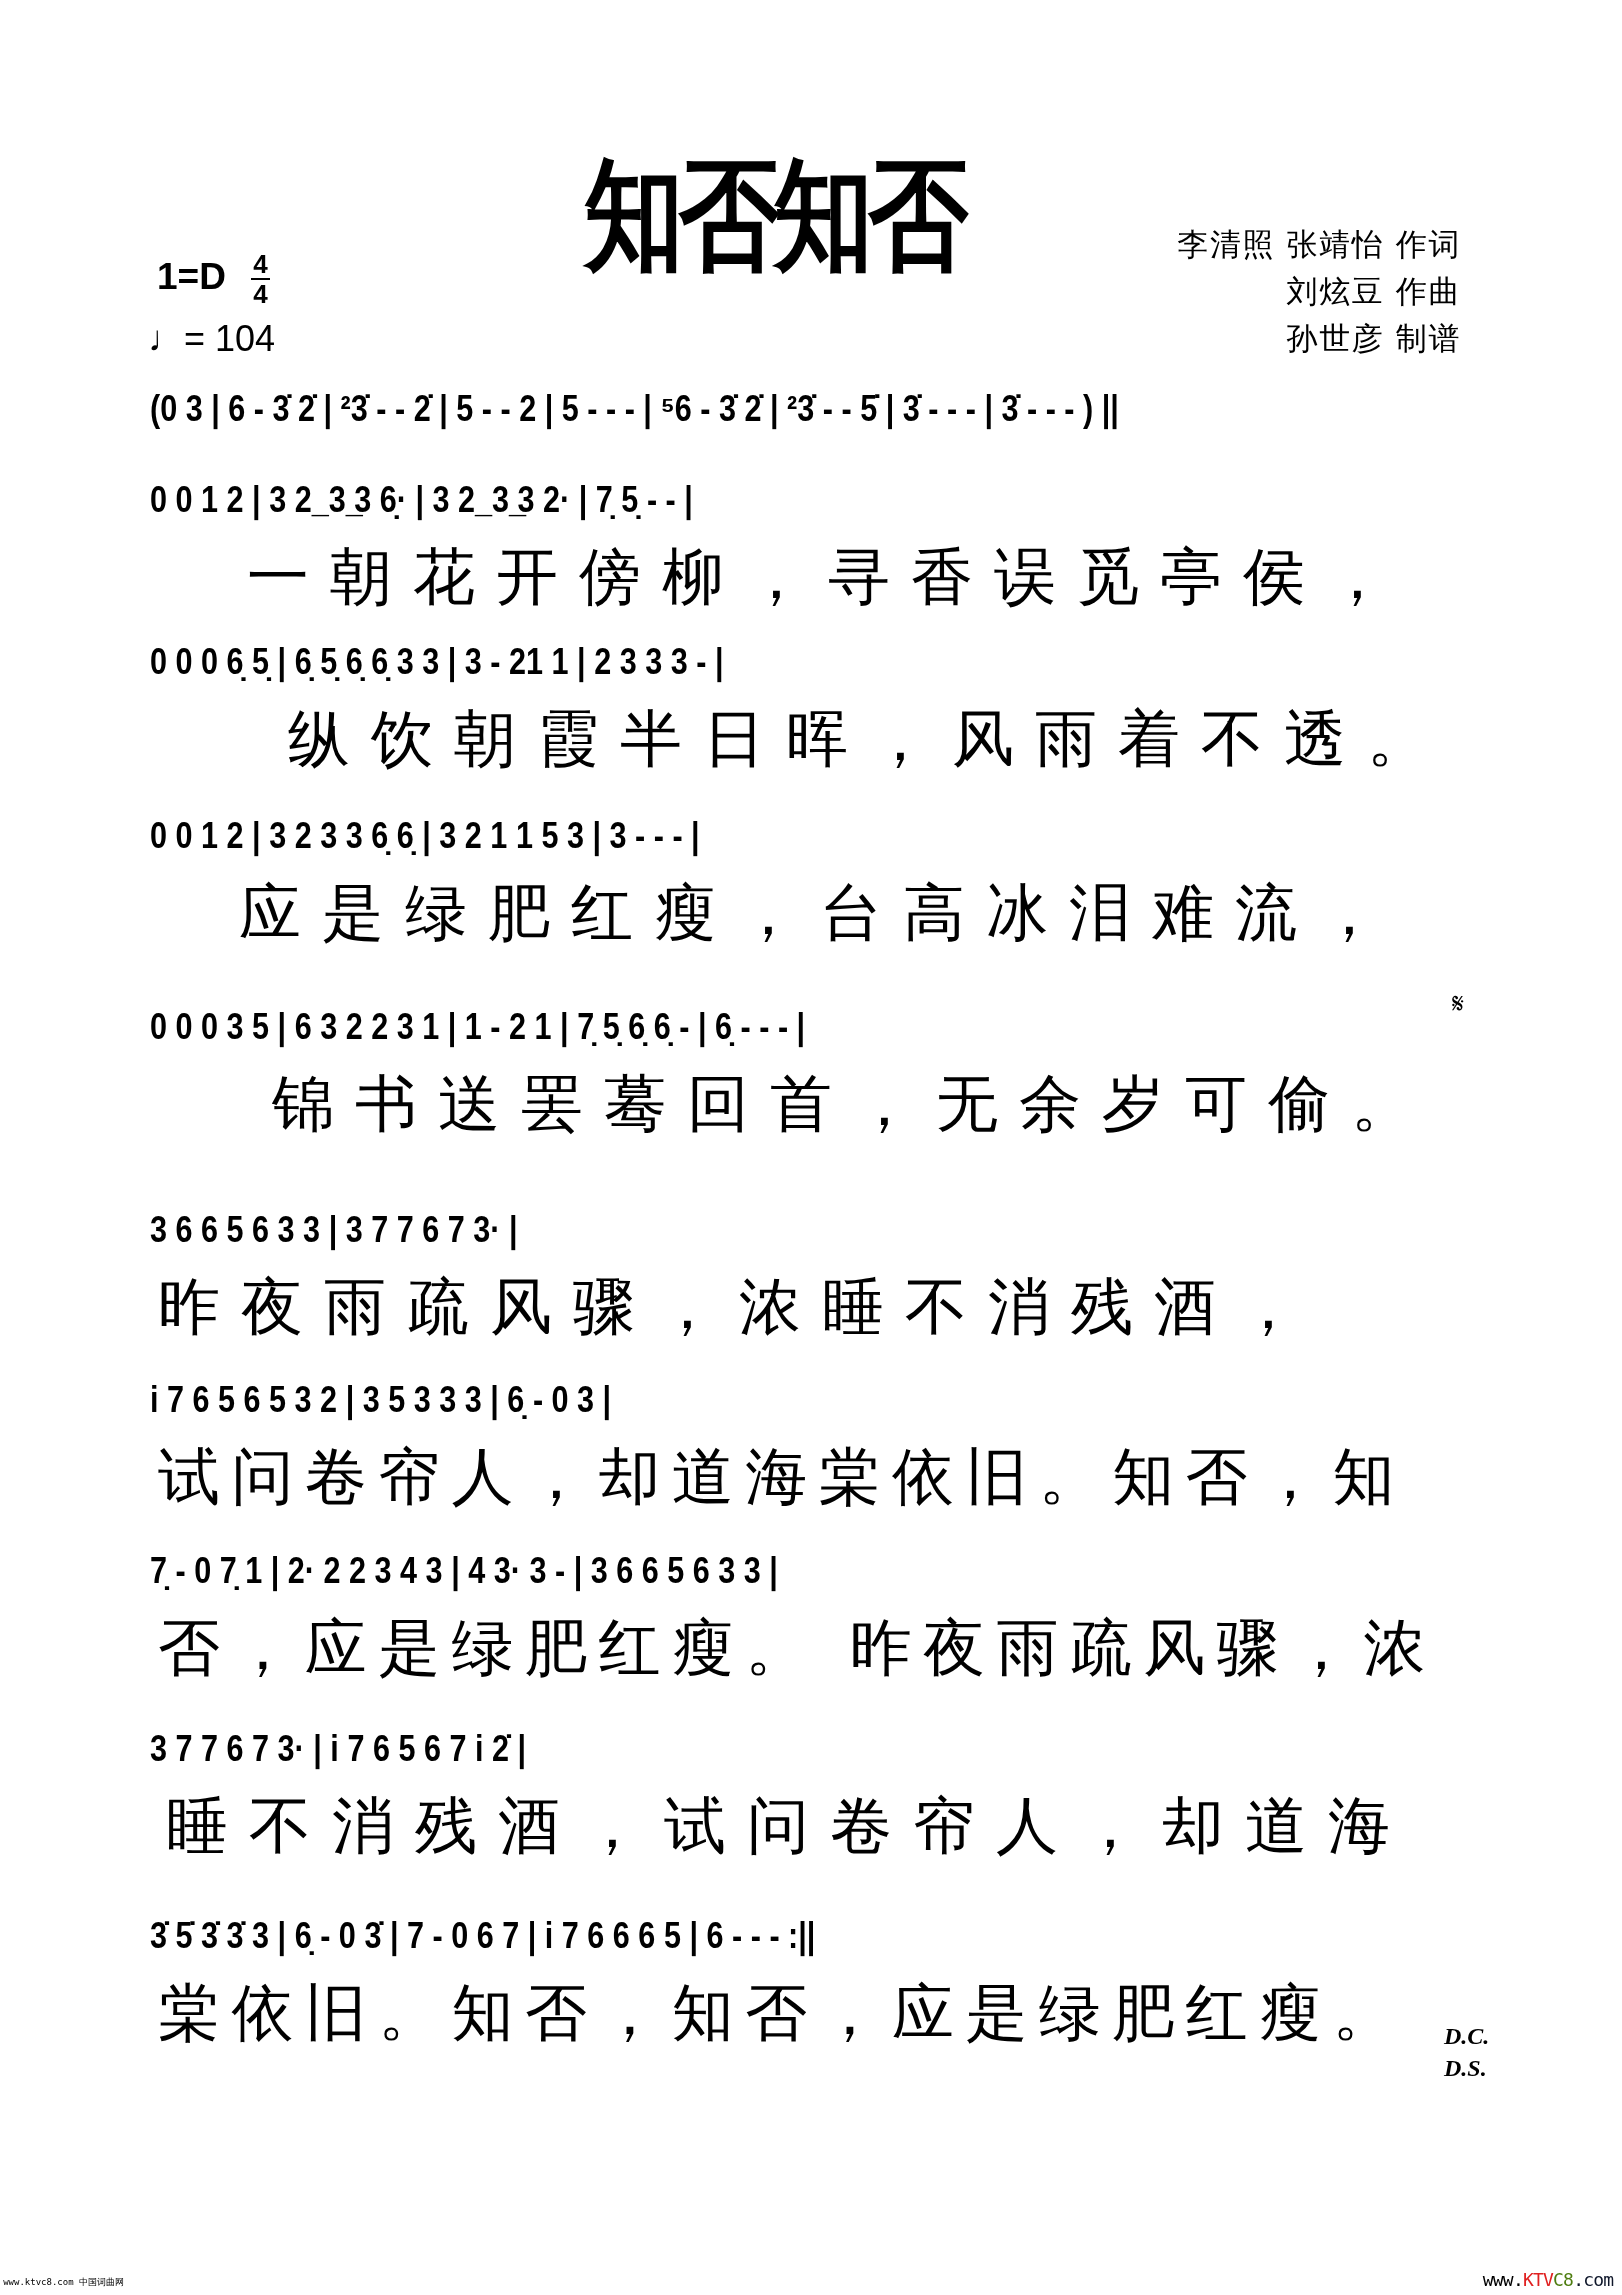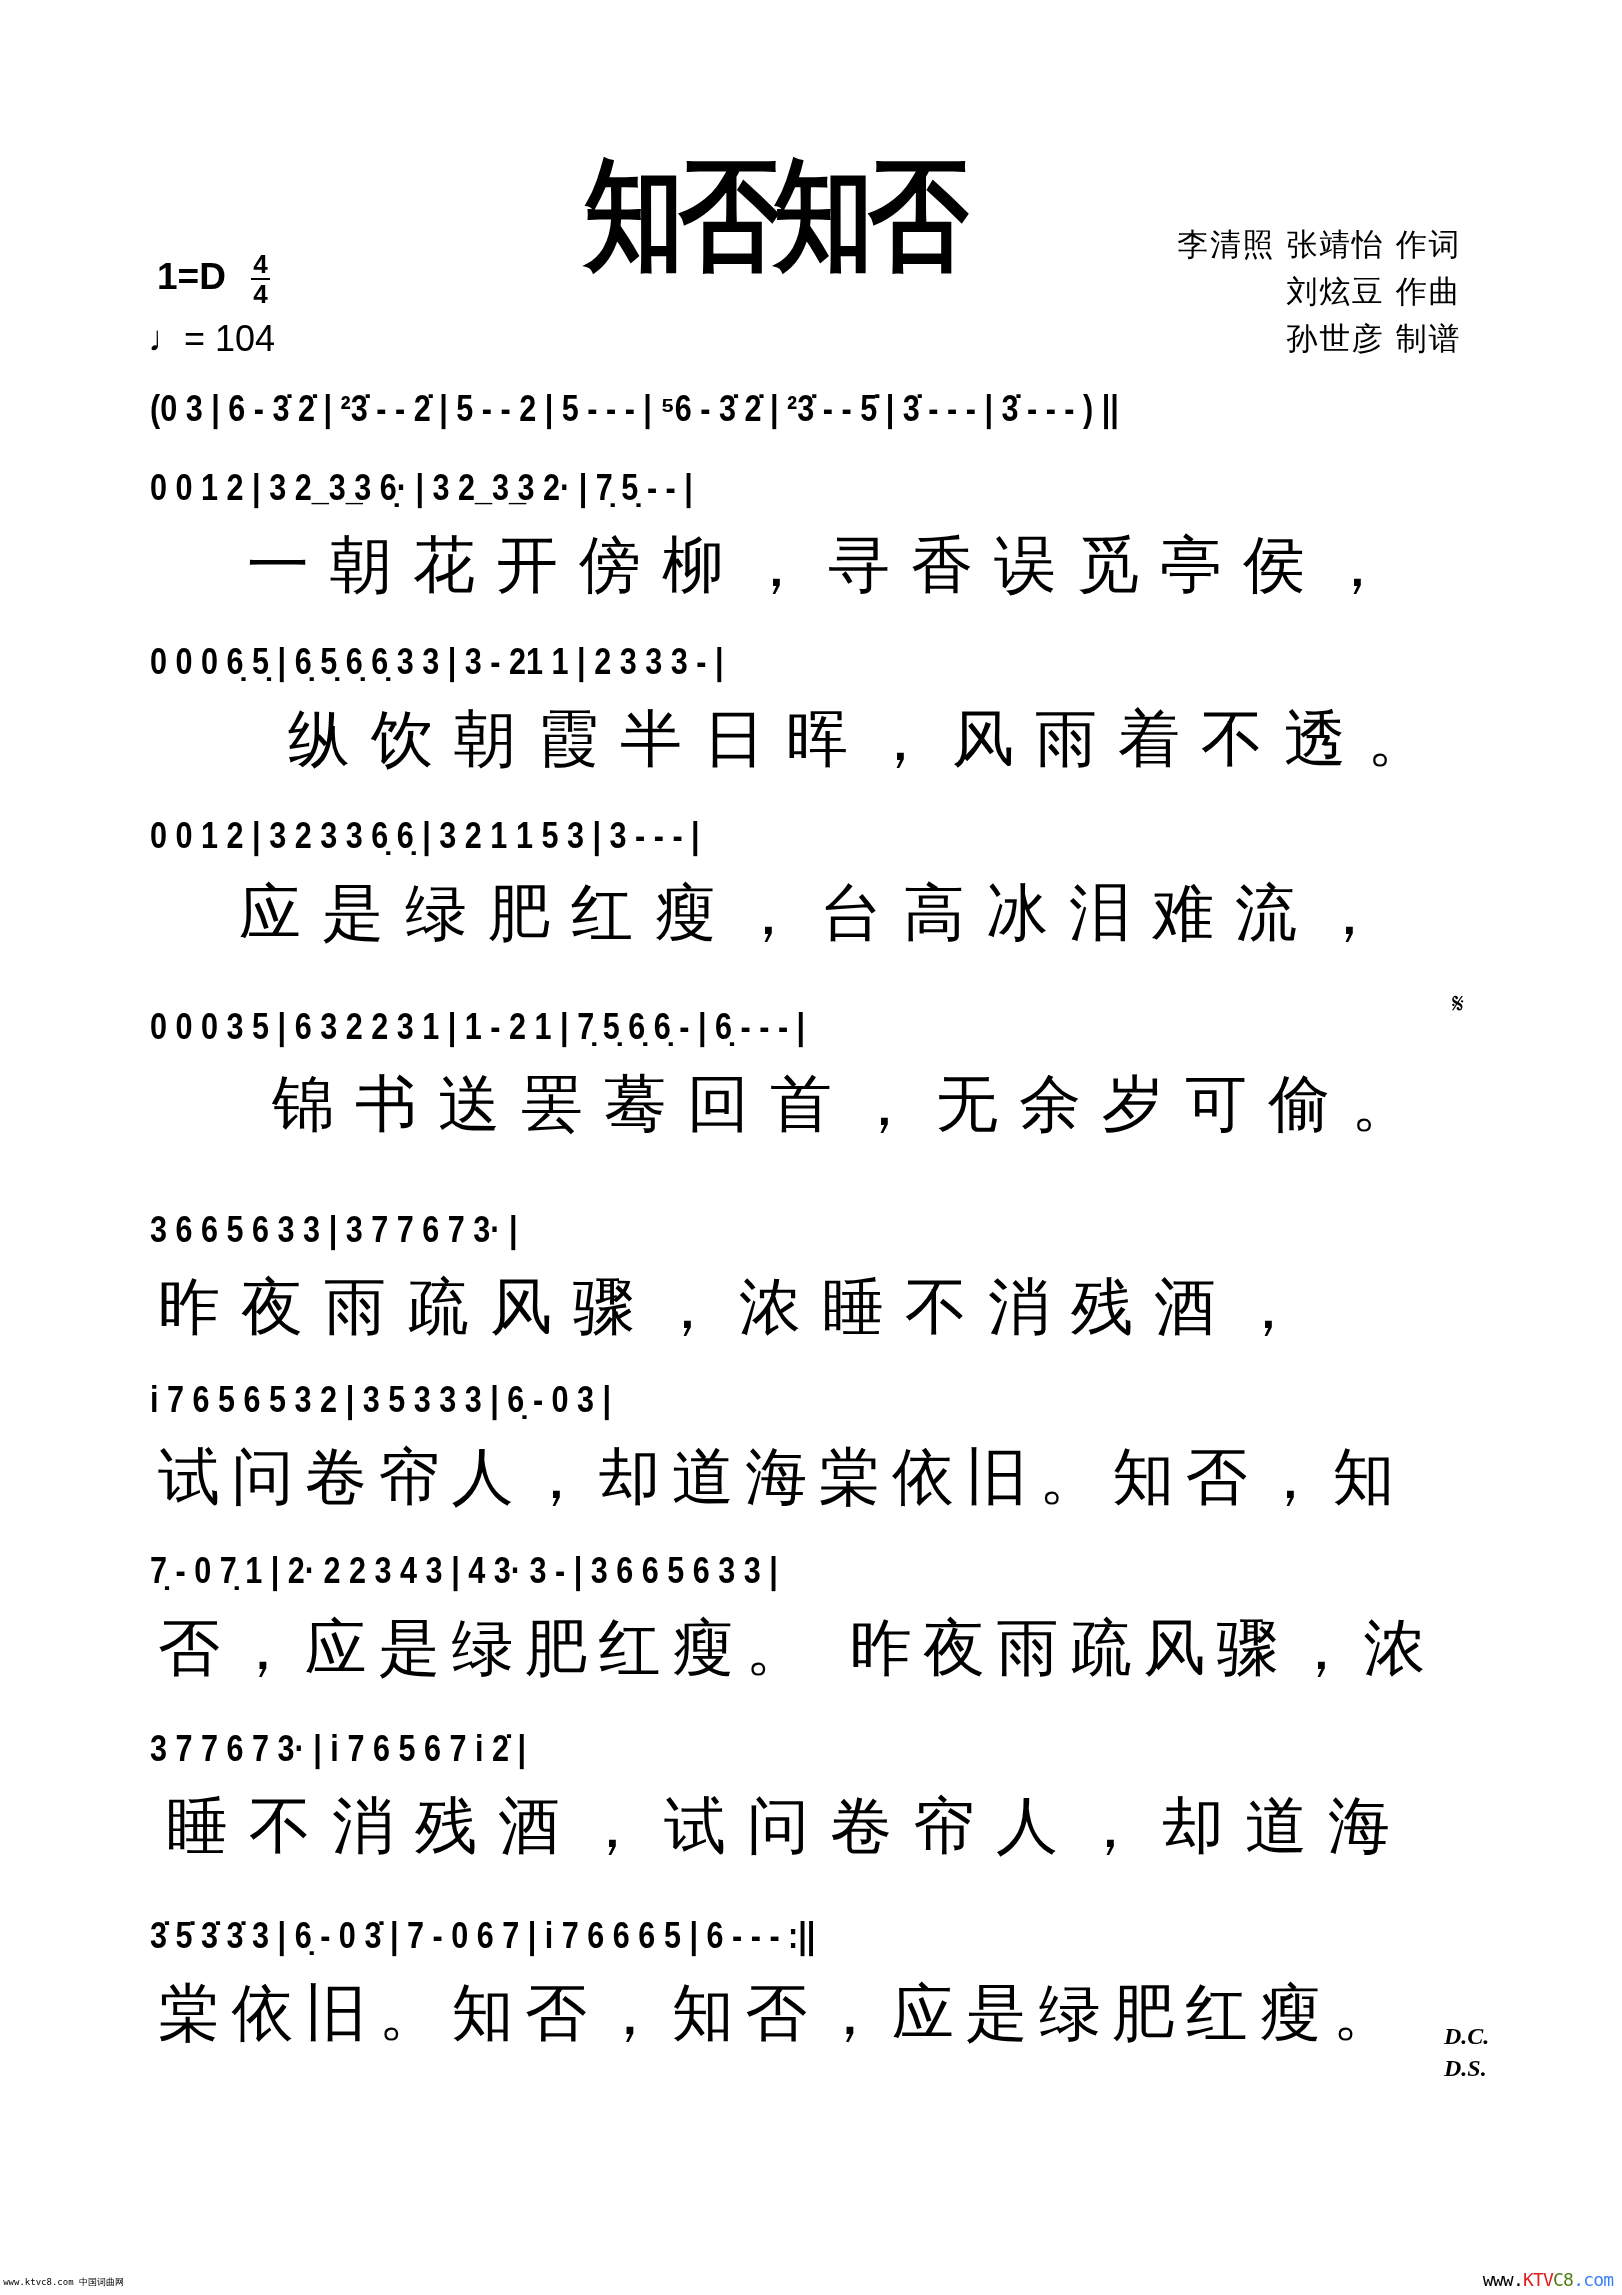--- a/index.html
+++ b/index.html
@@ -44,21 +44,21 @@
 <div class="credits">
   <div>李清照 张靖怡 作词</div>
   <div>刘炫豆 作曲</div>
   <div>孙世彦 制谱</div>
 </div>
 
 <div class="system" style="top:388px">
   <div class="notes">(0  3 | 6 - 3̇  2̇ | ²3̇ - - 2̇ | 5 - - 2 | 5 - - -  | ⁵6 - 3̇  2̇ | ²3̇ - - 5̇ | 3̇ - - -  | 3̇ - - - ) ||</div>
 </div>
 
-<div class="system" style="top:467px">
+<div class="system" style="top:479px">
   <div class="notes">0  0  1    2 |  3    2 ̲ 3 ̲3  6̣·  |   3    2 ̲ 3 ̲3  2·  |  7̣    5̣ - -  |</div>
   <div class="lyrics" style="padding-left:97px">一朝花开傍柳，寻香误觅亭侯，</div>
 </div>
 
 <div class="system" style="top:641px">
   <div class="notes">0  0  0  6̣ 5̣ |  6̣    5̣ 6̣ 6̣  3    3 | 3 - 21   1 |  2    3  3 3 -  |</div>
   <div class="lyrics" style="padding-left:138px">纵饮朝霞半日晖，风雨着不透。</div>
 </div>
 
 <div class="system" style="top:815px">
@@ -96,14 +96,14 @@
   <div class="notes">3̇    5̇    3̇ 3̇    3 |  6̣ - 0  3̇ |  7 - 0  6  7 |  i 7 6 6 6  5 |  6 - - - :||</div>
   <div class="lyrics" style="padding-left:8px;letter-spacing:11.4px">棠依旧。知否，知否，应是绿肥红瘦。</div>
 </div>
 
 <div class="dcds">
   <div>D.C.</div>
   <div>D.S.</div>
 </div>
 
 <div class="footer-left">www.ktvc8.com 中国词曲网</div>
-<div class="footer-right"><span style="color:#000">www.</span><span style="color:#e02020">KTV</span><span style="color:#4d7c0f">C8</span><span style="color:#3b82f6">.com</span></div>
+<div class="footer-right"><span style="color:#000">www.</span><span style="color:#e02020">KTV</span><span style="color:#4d7c0f">C8</span><span style="color:#0f172a">.com</span></div>
 
 
 </body></html>

